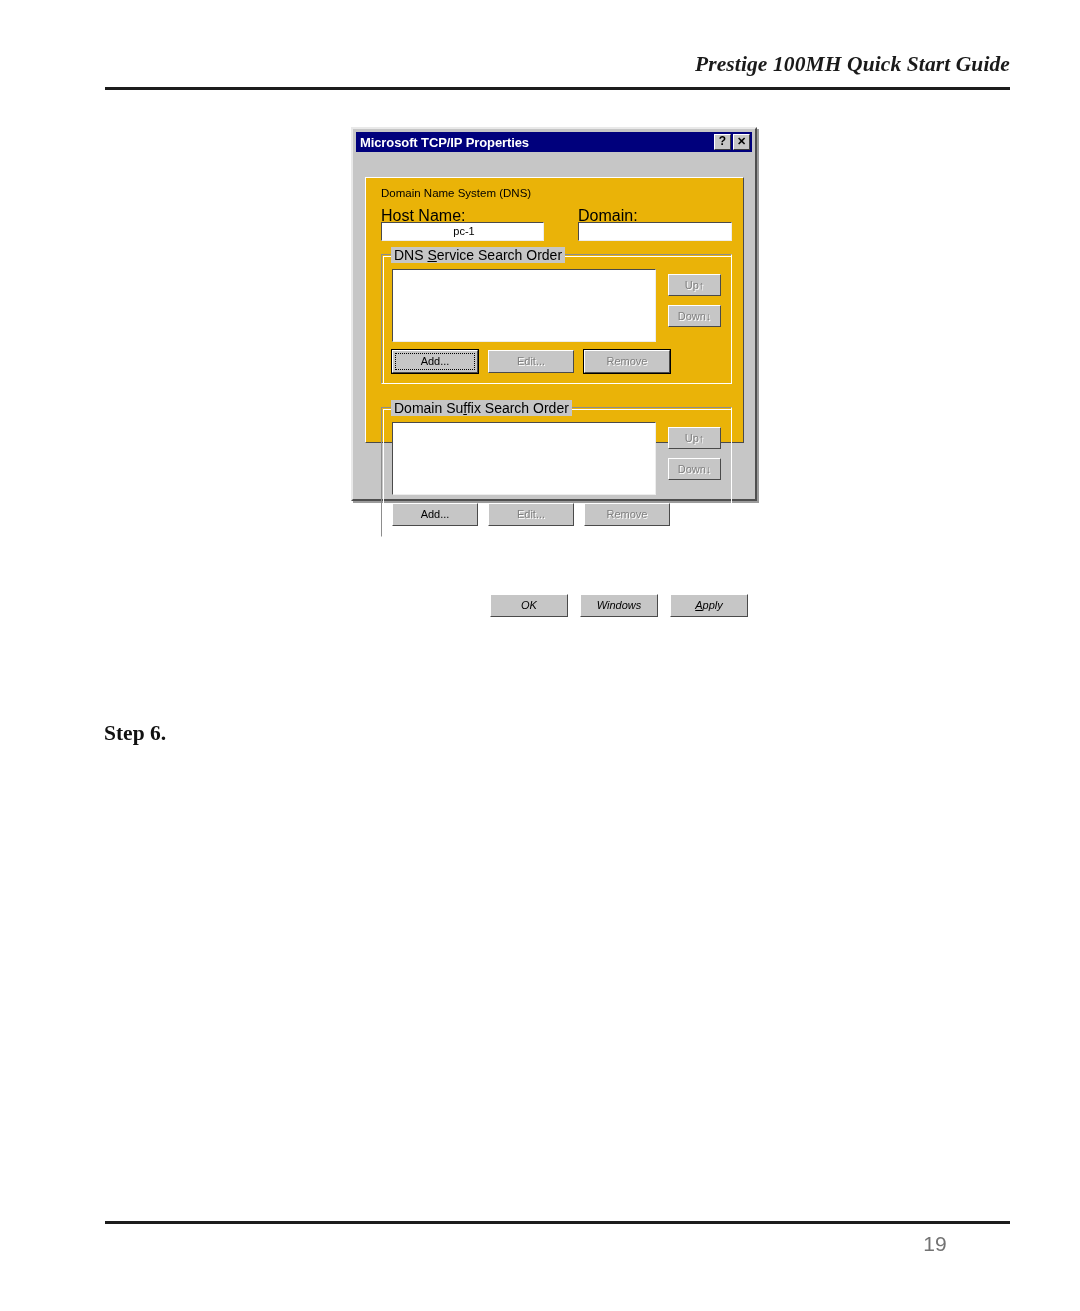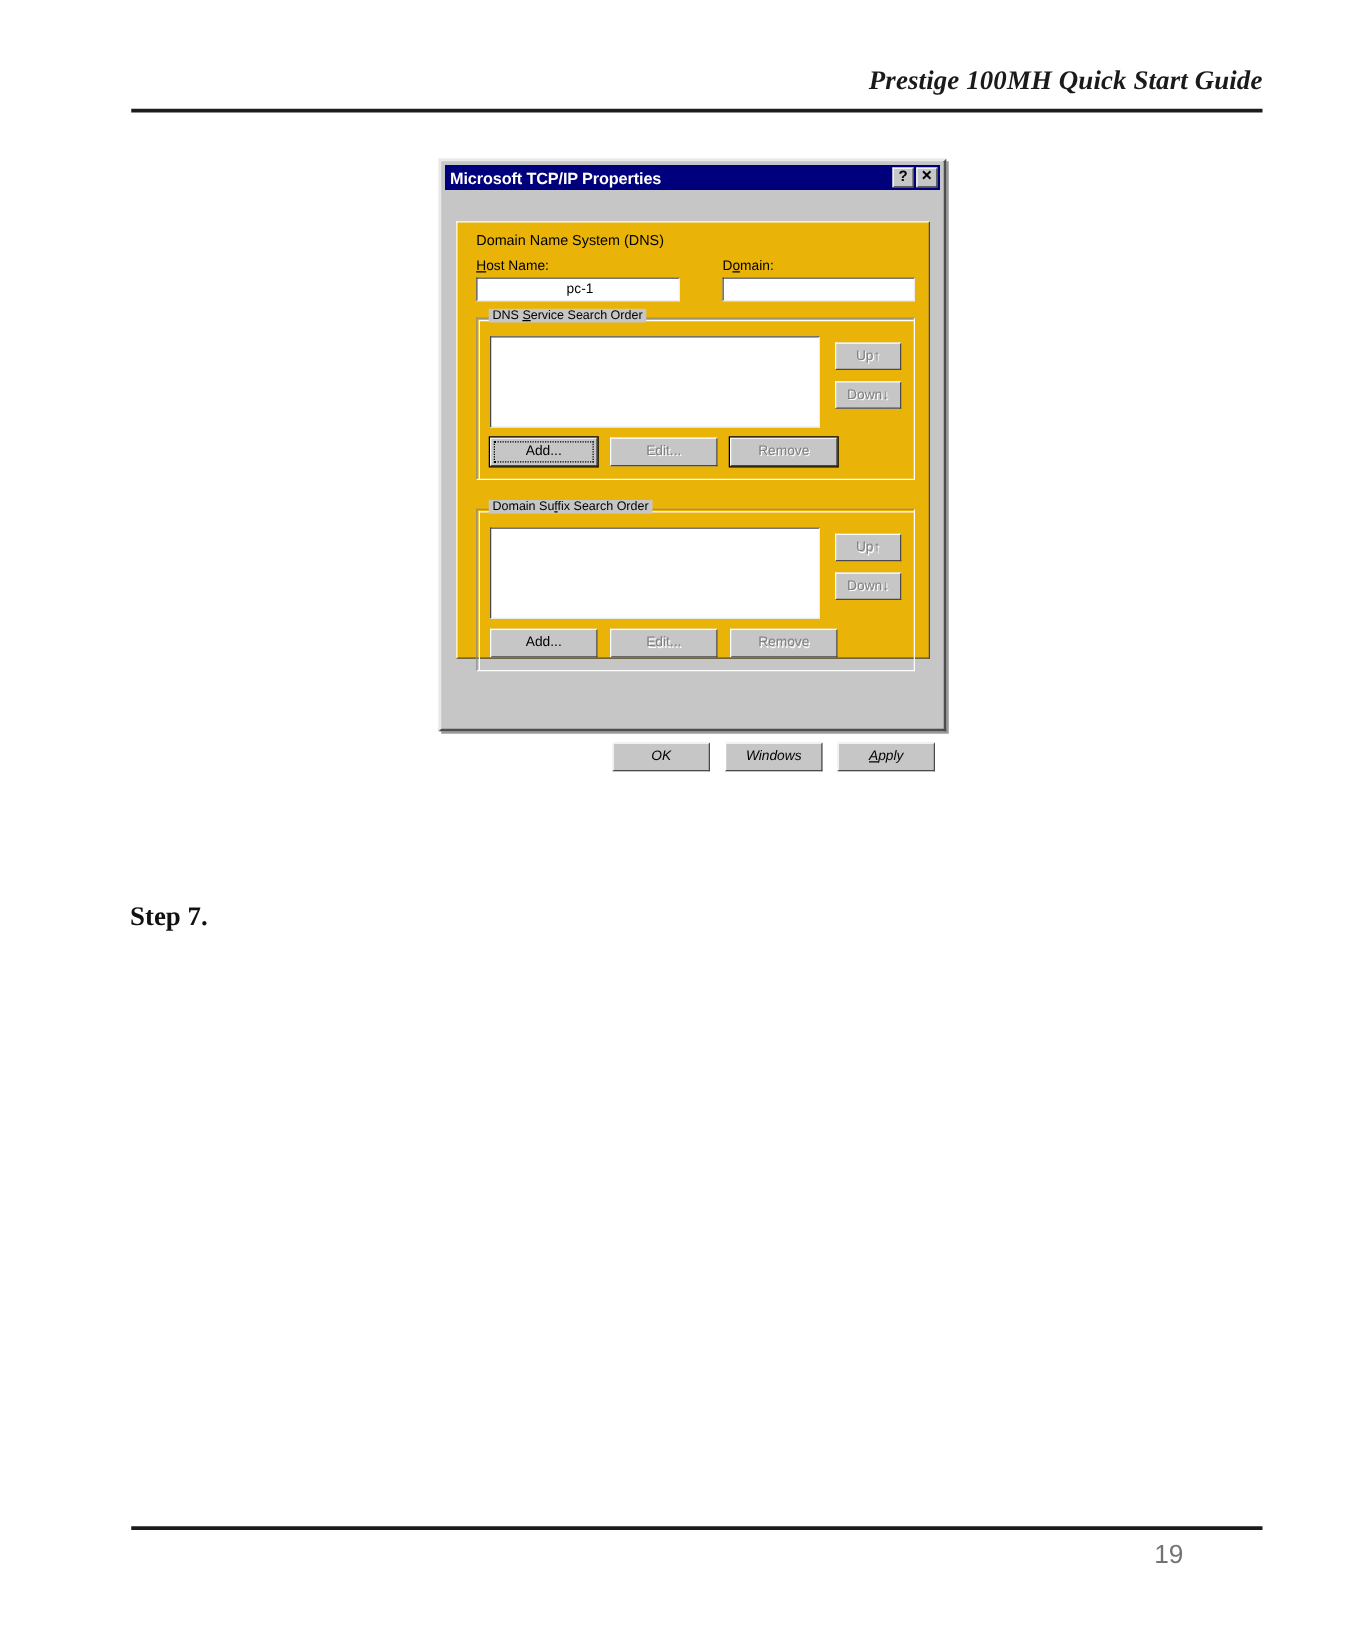--- a/index.html
+++ b/index.html
@@ -86,21 +86,21 @@
     font-style: italic;
     font-size: 20px;
   }
 
   
   .dialog {
     position: absolute;
     left: 351px;
     top: 127px;
     width: 406px;
-    height: 458px;
+    height: 374px;
     background: #c6c6c6;
     border-top: 2px solid #e9e9e9;
     border-left: 2px solid #e9e9e9;
     border-right: 2px solid #4e4e4e;
     border-bottom: 2px solid #4e4e4e;
     box-sizing: border-box;
     font-family: "Liberation Sans", sans-serif;
     font-size: 11.5px;
     color: #000000;
     box-shadow: 2px 2px 0 0 #9b9b9b;
@@ -196,21 +196,21 @@
 
   .sect-title {
     position: absolute;
     left: 15px;
     top: 9px;
     font-size: 11.5px;
     white-space: nowrap;
   }
   .fld-label {
     position: absolute;
-    font-size: 11px;
+    font-size: 16px;
     white-space: nowrap;
   }
   .u { text-decoration: underline; }
 
   .textfield {
     position: absolute;
     height: 19px;
     background: #ffffff;
     border-top: 1.5px solid #4a4a4a;
     border-left: 1.5px solid #4a4a4a;
@@ -243,21 +243,21 @@
     border-top-color: #ffffff;
     border-left-color: #ffffff;
     pointer-events: none;
   }
   .group-legend {
     position: absolute;
     top: -8px;
     left: 9px;
     background: #c6c6c6;
     padding: 0 3px;
-    font-size: 10px;
+    font-size: 14px;
     white-space: nowrap;
     z-index: 2;
   }
 
   .listbox {
     position: absolute;
     background: #ffffff;
     border-top: 1.5px solid #4a4a4a;
     border-left: 1.5px solid #4a4a4a;
     border-right: 1.5px solid #ededed;
@@ -352,17 +352,17 @@
 
   <div class="dlg-buttons">
     <div class="btn" style="left:137px; top:465px; width:78px;">OK</div>
     <div class="btn" style="left:227px; top:465px; width:78px;">Windows</div>
     <div class="btn" style="left:317px; top:465px; width:78px;"><span class="u">A</span>pply</div>
   </div>
 
 </div>
 
 <div class="step-block">
-  <span class="step-label">Step 7.</span>
+  <span class="step-label">Step 6.</span>
 </div>
 
 <div class="footer-rule"></div>
 <div class="page-number">19</div>
 
 </body></html>

